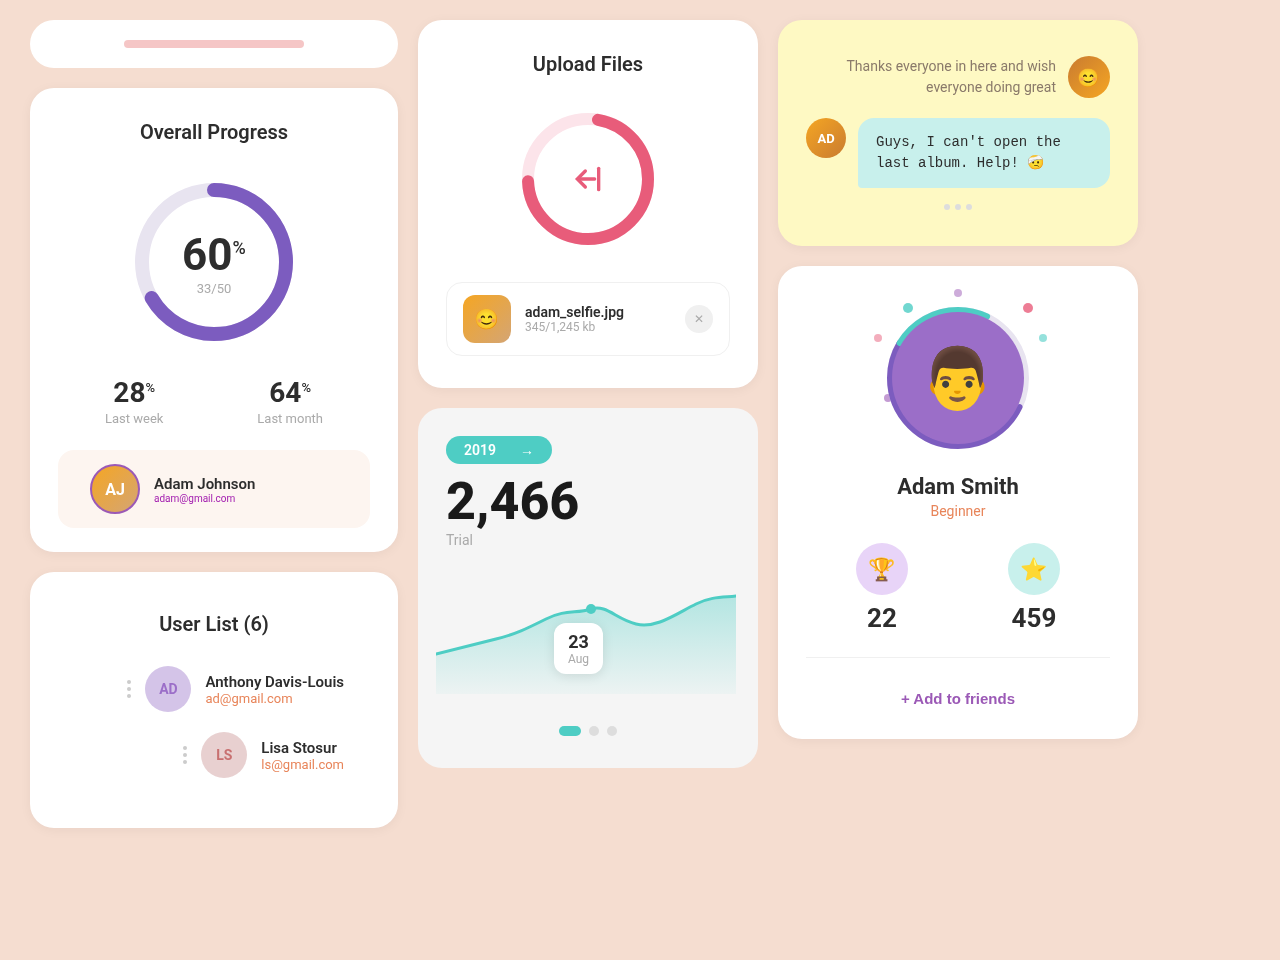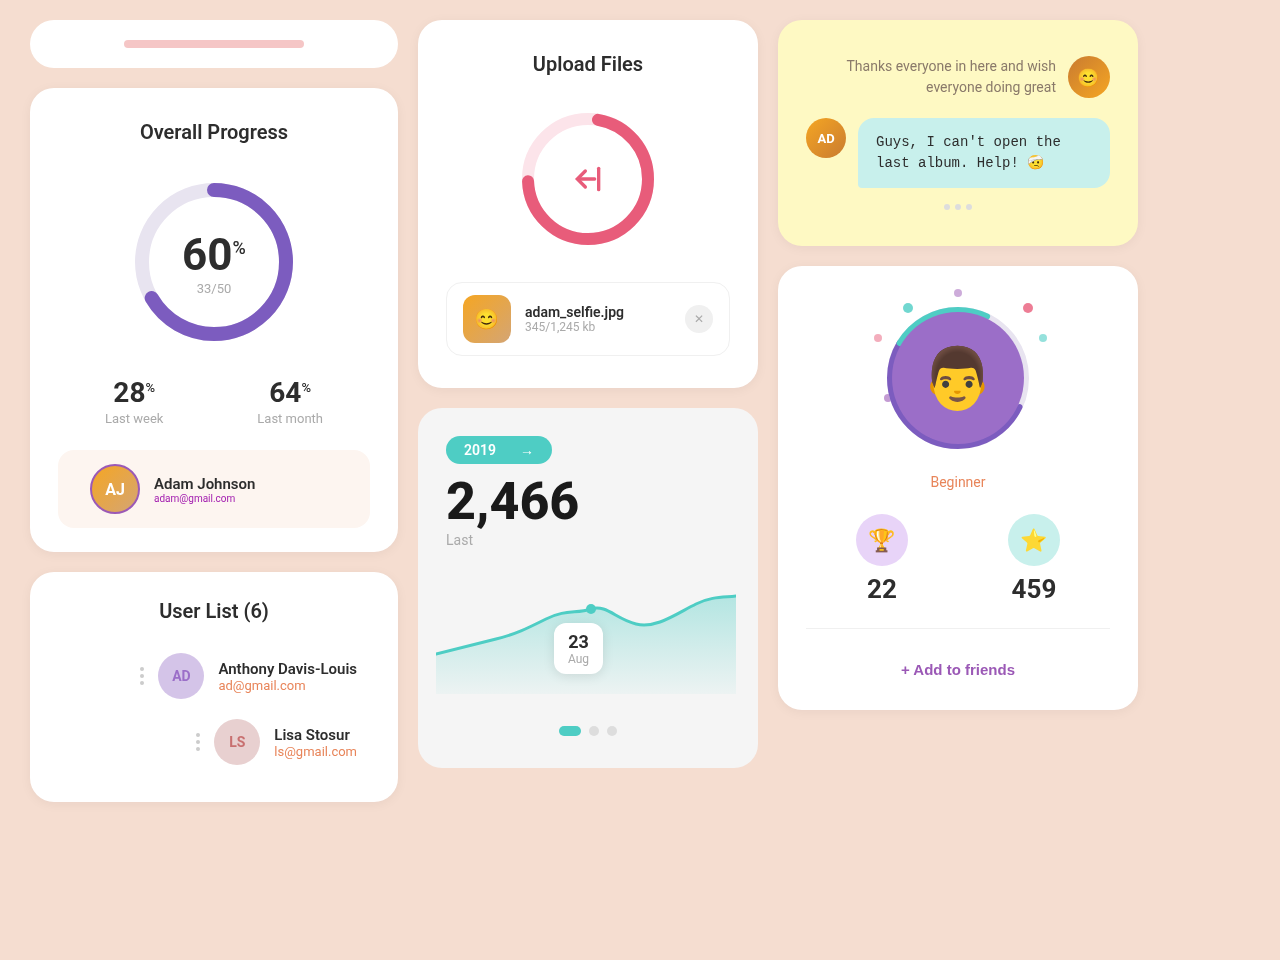--- a/index.html
+++ b/index.html
@@ -119,21 +119,21 @@
     }
     .user-info .user-email {
       font-size: 10px;
       color: #a21caf;
     }
 
     
     .user-list-card {
       background: #fff;
       border-radius: 24px;
-      padding: 27px;
+      padding: 40px;
     }
     .user-list-card h2 {
       text-align: center;
       font-size: 20px;
       font-weight: 600;
       color: #2d2d2d;
       margin-bottom: 20px;
     }
     .user-list-item {
       display: flex;
@@ -579,21 +579,21 @@
     </div>
 
     <div class="stats-chart-card">
       <div class="chart-header">
         <div class="year-badge">
           <span>2019</span>
           <span>→</span>
         </div>
       </div>
       <div class="big-stat">2,466</div>
-      <div class="trial-label">Last</div>
+      <div class="trial-label">Trial</div>
 
       <div class="chart-area">
         <svg width="300" height="130" viewBox="0 0 300 130" style="position:absolute;top:0;left:-10px;">
           <defs>
             <linearGradient id="chartGrad" x1="0" y1="0" x2="0" y2="1">
               <stop offset="0%" stop-color="#4ecdc4" stop-opacity="0.4"></stop>
               <stop offset="100%" stop-color="#4ecdc4" stop-opacity="0.05"></stop>
             </linearGradient>
           </defs>
           <path d="M0,90 C20,85 40,80 60,75 C80,70 90,65 110,55 C130,45 140,50 155,45 C170,40 180,55 200,60 C220,65 240,50 260,40 C280,30 295,35 310,30" fill="none" stroke="#4ecdc4" stroke-width="3" stroke-linecap="round"></path>
@@ -653,20 +653,21 @@
           <circle cx="80" cy="80" r="68" fill="none" stroke="#e8e4f0" stroke-width="6"></circle>
           <circle cx="80" cy="80" r="68" fill="none" stroke="#7c5cbf" stroke-width="6" stroke-dasharray="220 207" stroke-linecap="round" stroke-dashoffset="-30"></circle>
           <circle cx="80" cy="80" r="68" fill="none" stroke="#4ecdc4" stroke-width="6" stroke-dasharray="100 327" stroke-linecap="round" stroke-dashoffset="-250"></circle>
         </svg>
 
         <div style="position:absolute;top:14px;left:14px;width:132px;height:132px;border-radius:50%;background:#9b6ec8;overflow:hidden;display:flex;align-items:center;justify-content:center;">
           <span style="font-size:60px;">👨</span>
         </div>
       </div>
 
+      <div class="profile-name">Adam Smith</div>
       <div class="profile-role">Beginner</div>
 
       <div class="profile-stats">
         <div class="profile-stat">
           <div class="stat-icon-circle" style="background:#e8d4f8;">
             <span>🏆</span>
           </div>
           <div class="profile-stat-num">22</div>
         </div>
         <div class="profile-stat">

